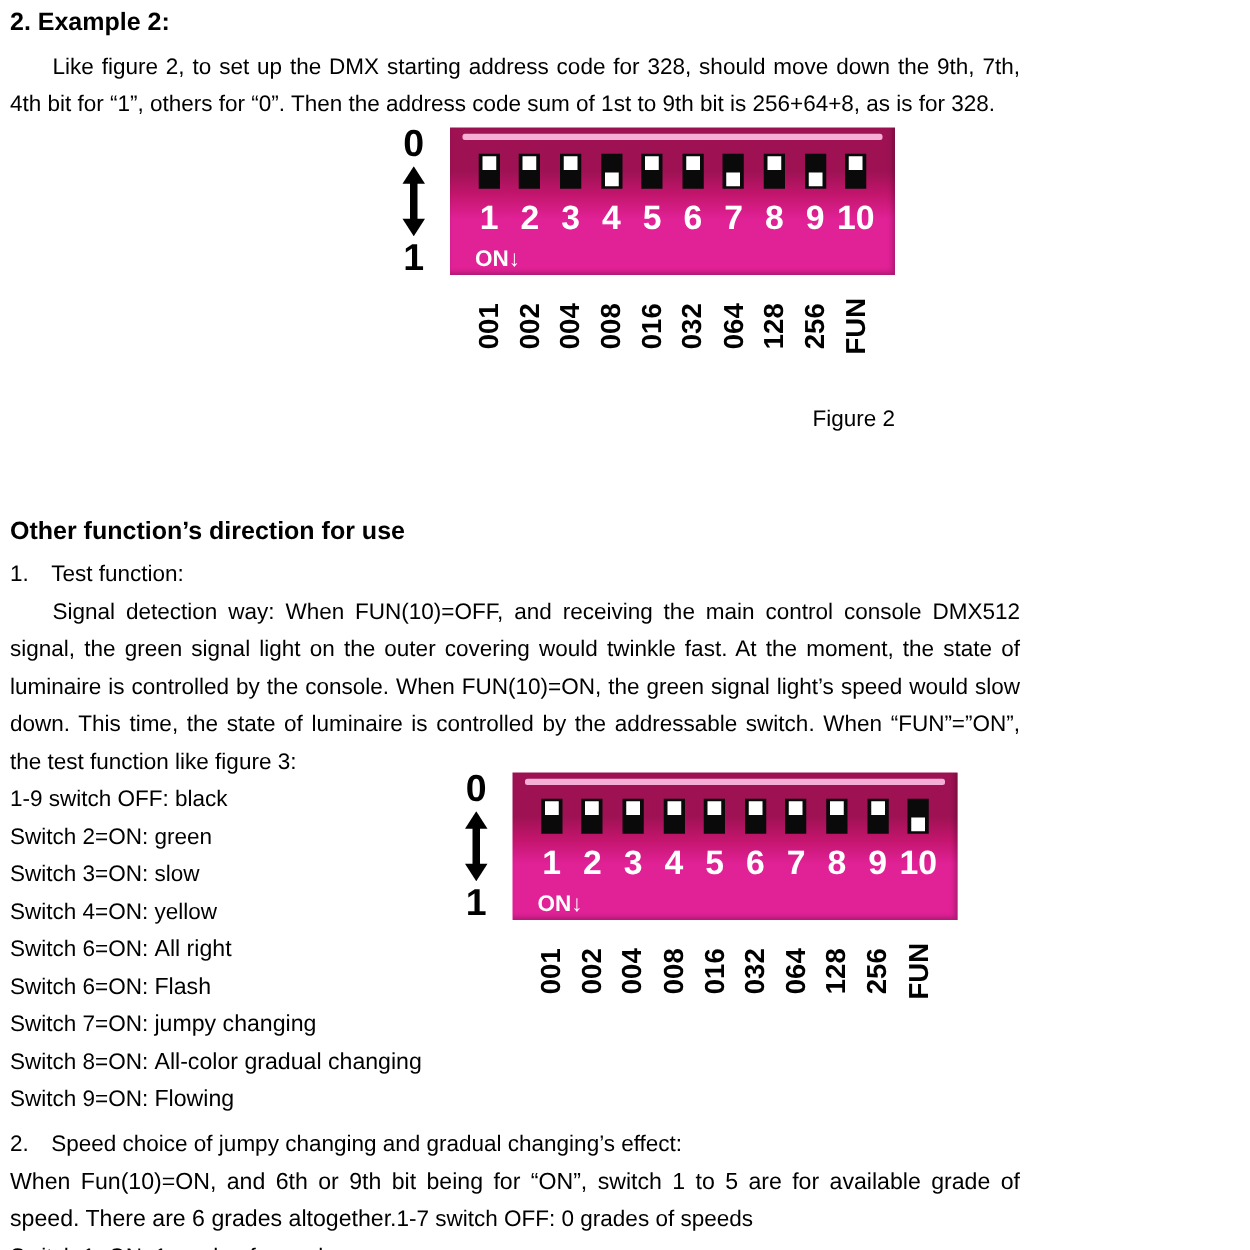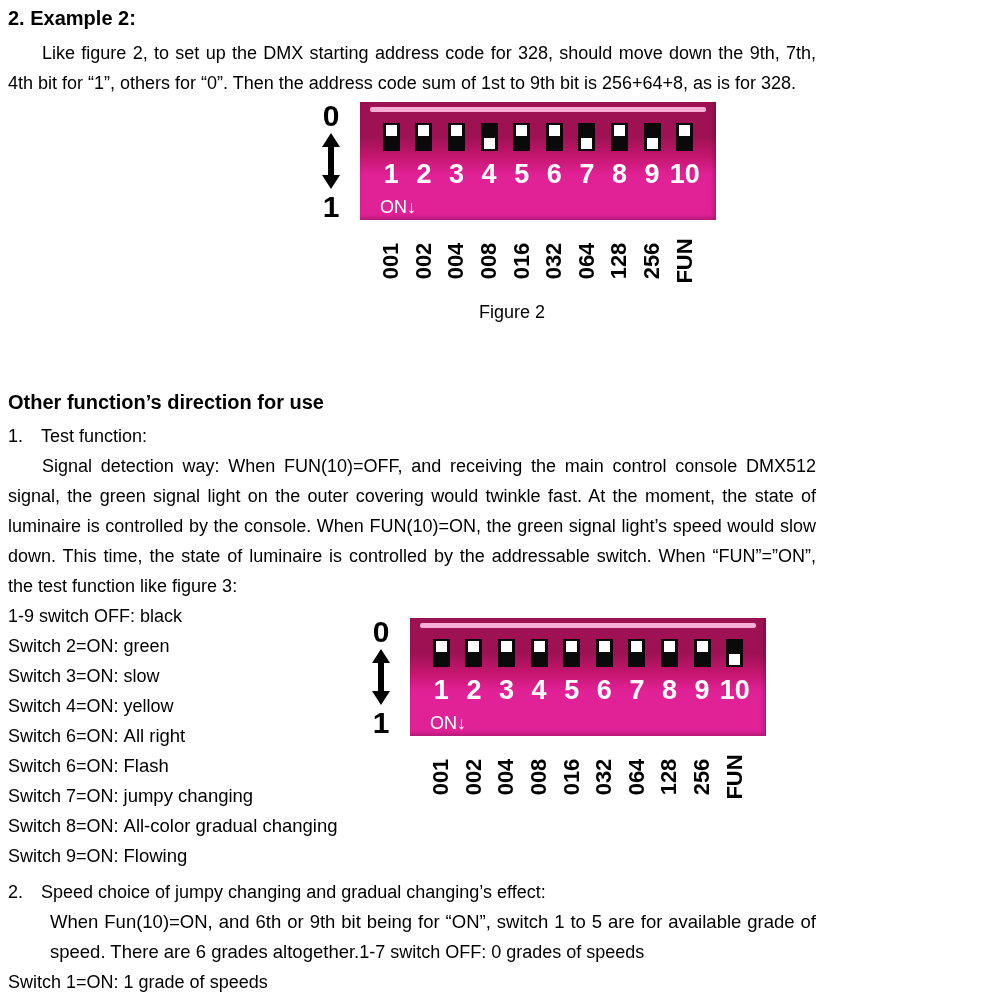--- a/index.html
+++ b/index.html
@@ -9,21 +9,21 @@
     font-family:"Liberation Sans", sans-serif;
     color:#000;
   }
   .page { position:relative; width:824px; height:1000px; padding:6px 8px; overflow:hidden; }
 
   .h1 { font-size:20px; font-weight:700; line-height:24px; }
   .sect { margin-top:64px; line-height:26px; }
 
   .para { font-size:18px; line-height:30px; text-align:justify; }
   .indent { text-indent:34px; }
-  .mixed { margin-top:0;margin-left:42px; }
+  .mixed { margin-top:0; }
 
   .num-item { font-size:18px; line-height:30px; margin-top:6px; font-weight:400; }
   .num { display:inline-block; width:33px; }
 
   .switch-line { font-size:18px; line-height:30px; }
   .serif { font-family:Liberation Sans, sans-serif; font-size:18.5px; }
 
   
   .fig2-wrap { margin:4px 0 0 300px; }
   .fig3-wrap { position:absolute; left:358px; top:618px; }
@@ -47,31 +47,31 @@
 
   .grid10 { display:grid; grid-template-columns:repeat(10,1fr); padding:0 15px; }
 
   .slot-cell { display:flex; justify-content:center; }
   .slot { width:17px; height:28px; background:var(--slot-black); position:relative; }
   .actuator { position:absolute; left:3px; width:11px; height:11px; background:var(--actuator-white); }
   .actuator.up { top:2px; }
   .actuator.down { bottom:2px; }
 
   .num-cell { text-align:center; color:var(--dip-text); font-weight:700; font-size:27px; line-height:32px; }
-  .dip-on { color:var(--dip-text); font-weight:400; font-size:18px; line-height:19px; margin-left:20px; }
+  .dip-on { color:var(--dip-text); font-weight:700; font-size:18px; line-height:19px; margin-left:20px; }
 
   .dip-labels { margin-top:4px; }
   .label-cell { height:74px; position:relative; }
   .label-cell span {
     position:absolute; left:50%; top:50%;
     transform:translate(-50%,-50%) rotate(-90deg);
     font-weight:700; font-size:22px; white-space:nowrap;
   }
 
-  .fig-caption { width:408px; text-align:center; font-size:18px; line-height:26px; margin-top:1px; }
+  .fig-caption { width:408px; text-align:right; font-size:18px; line-height:26px; margin-top:24px; }
 </style>
 </head>
 <body>
 
 <div class="page">
 
   <div class="h1">2. Example 2:</div>
 
   <div class="para indent" style="margin-top:8px;">Like figure 2, to set up the DMX starting address code for 328, should move down the 9th, 7th, 4th bit for “1”, others for “0”. Then the address code sum of 1st to 9th bit is 256+64+8, as is for 328.</div>
 

